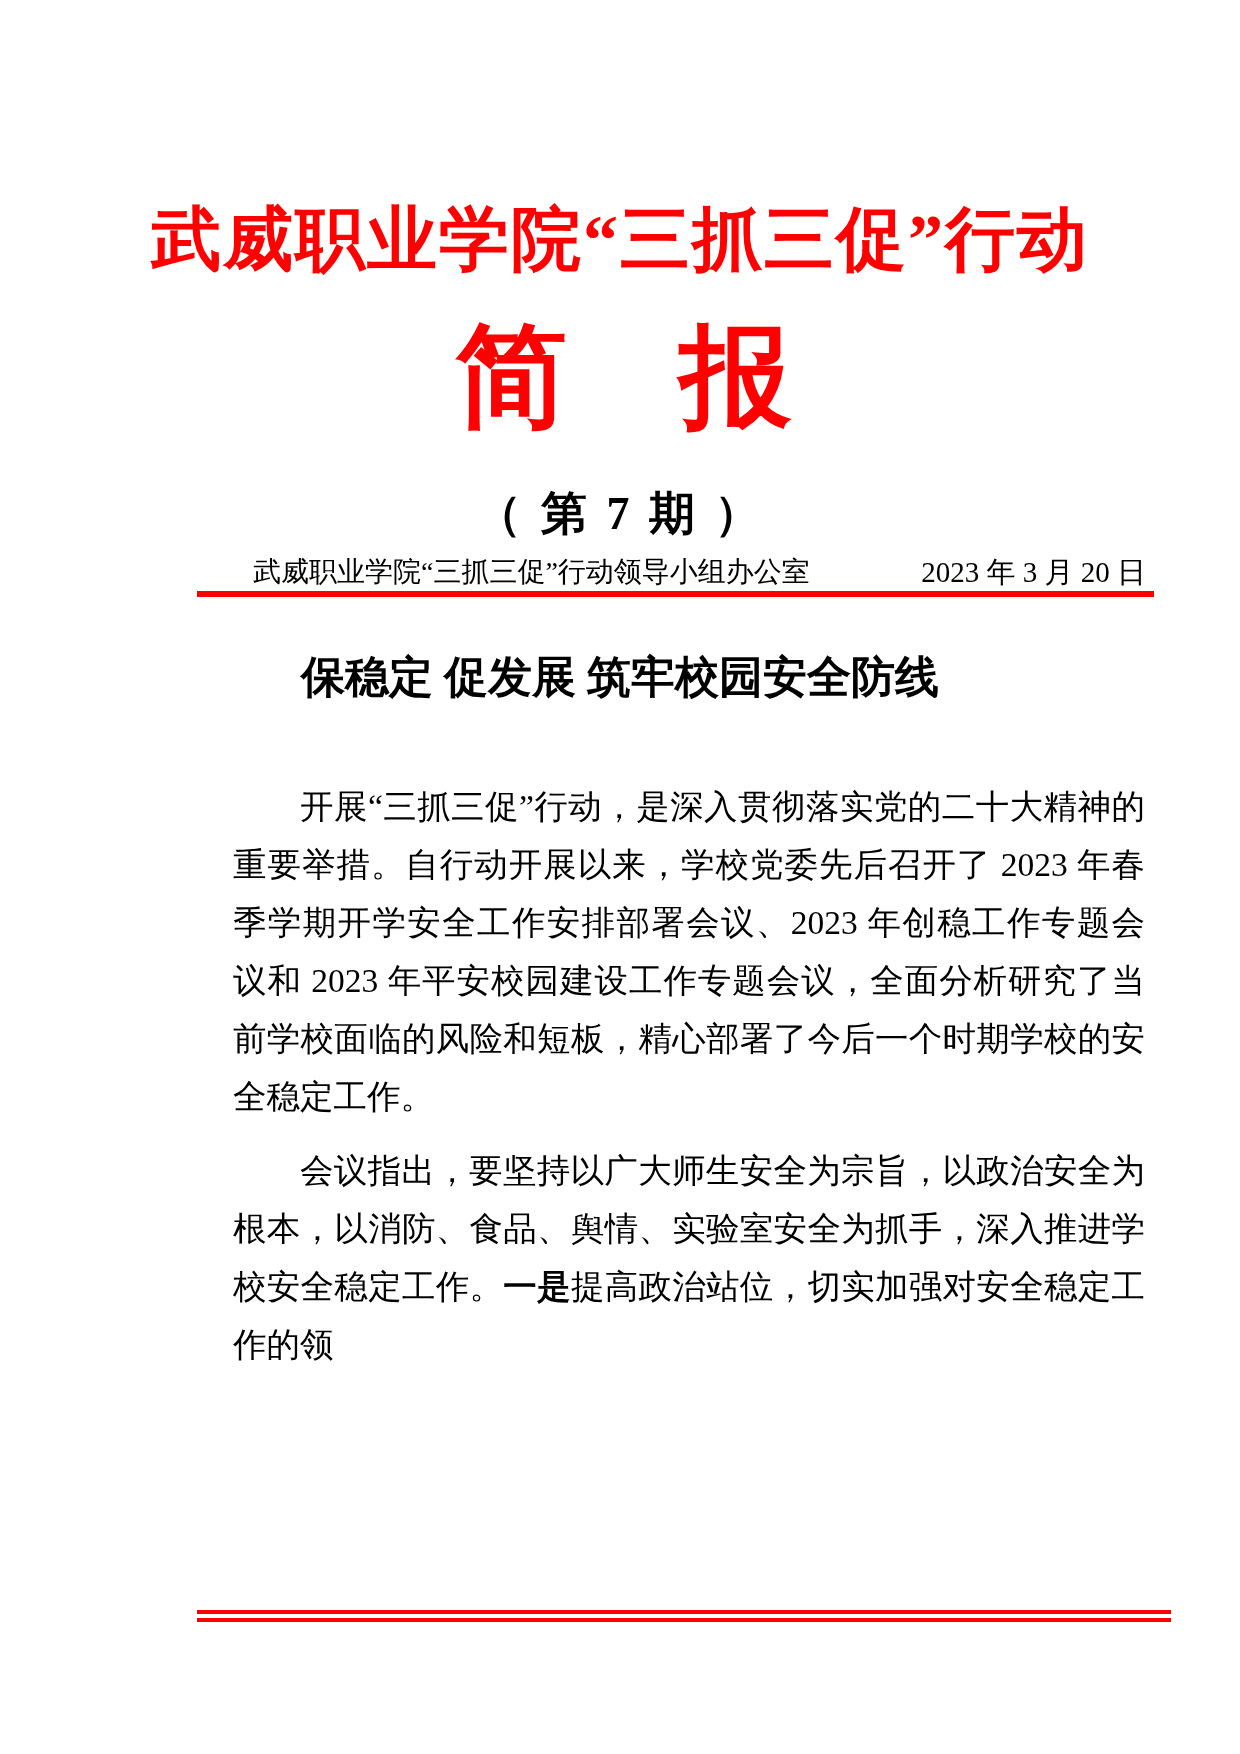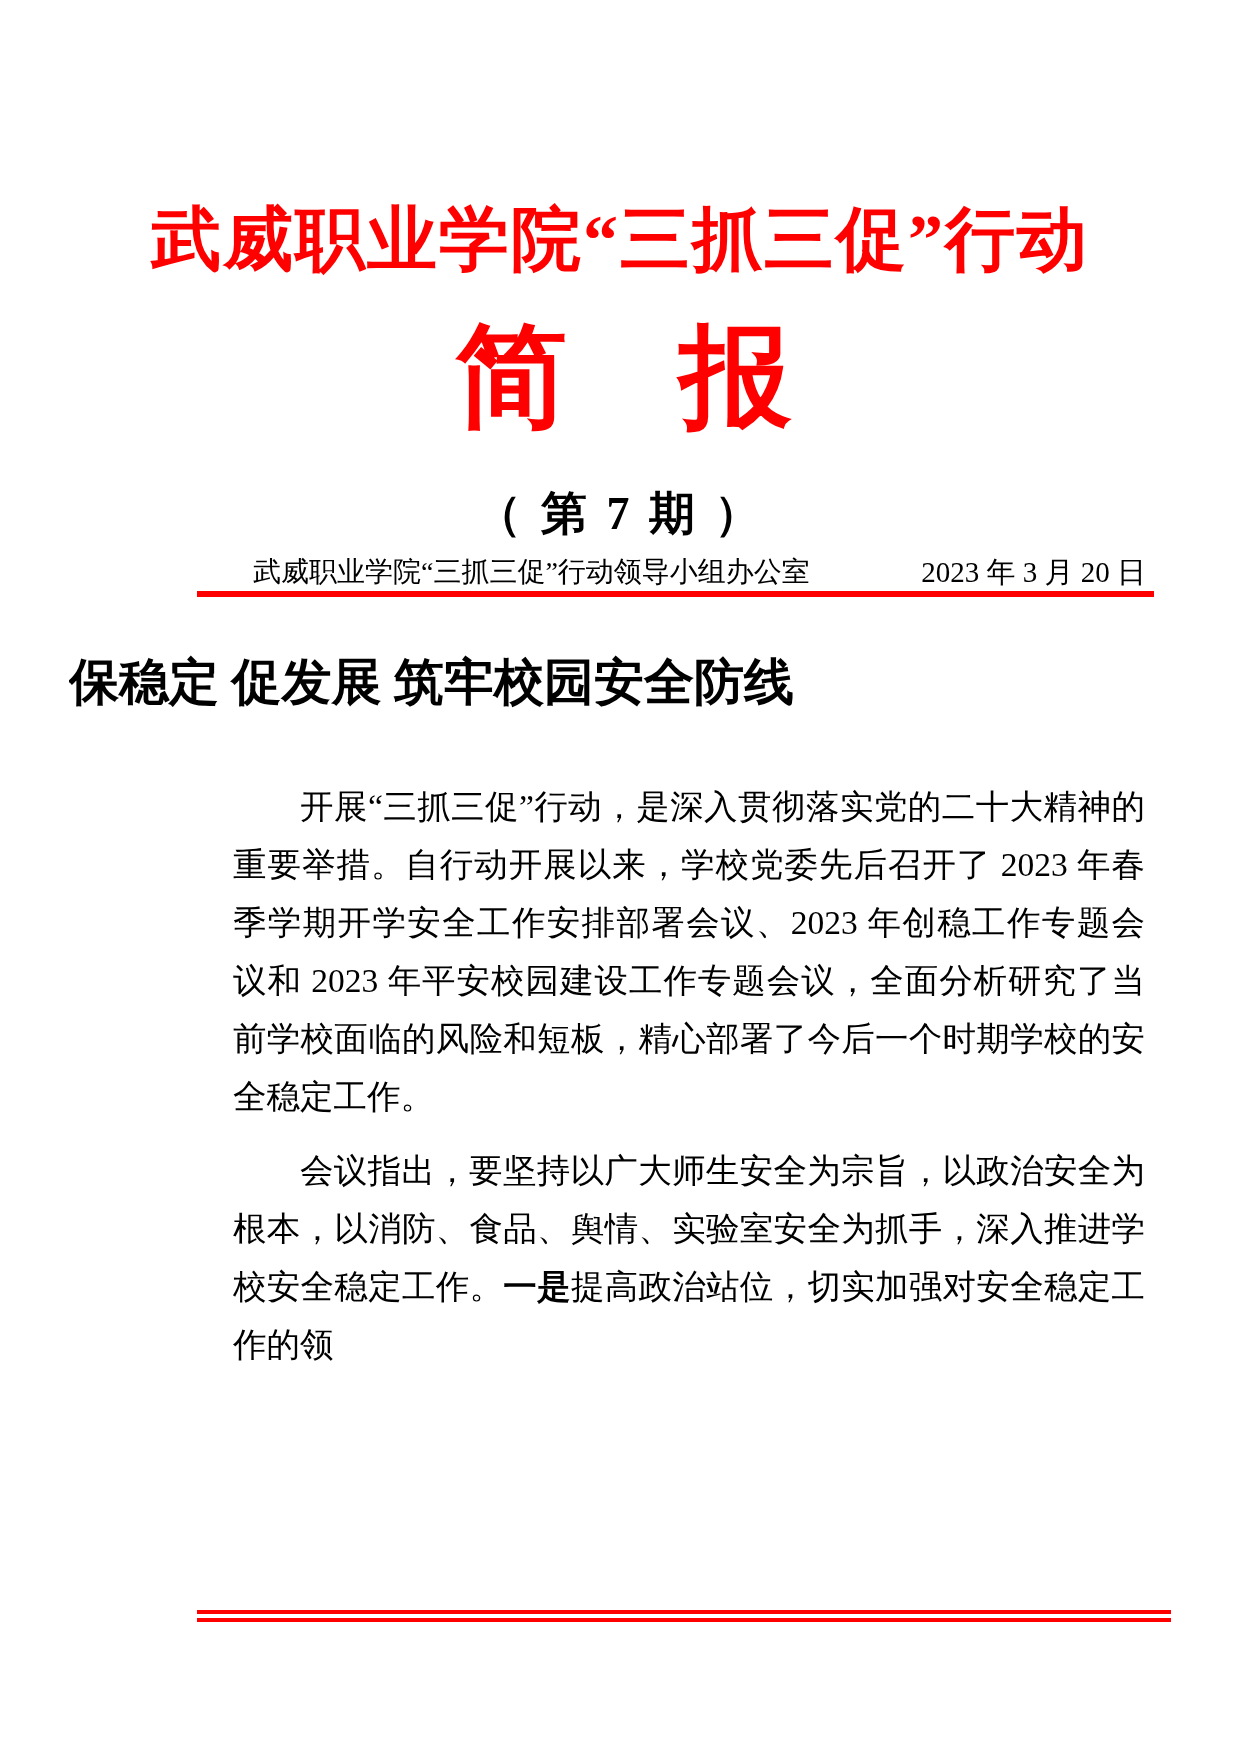--- a/index.html
+++ b/index.html
@@ -72,22 +72,22 @@
   }
   .rule-single{
     position:absolute;
     top:591px;left:128px;
     width:957px;height:6px;
     background:var(--accent);
   }
   .article-title{
     position:absolute;
     top:652px;left:0;width:100%;
-    text-align:left;
-    font-size:50px;
+    text-align:center;
+    font-size:44px;
     font-weight:bold;
     line-height:1.2;
     color:var(--ink);
     white-space:nowrap;
   }
   .article-body{
     position:absolute;
     top:762px;left:148px;
     width:944px;
     font-size:33.5px;

